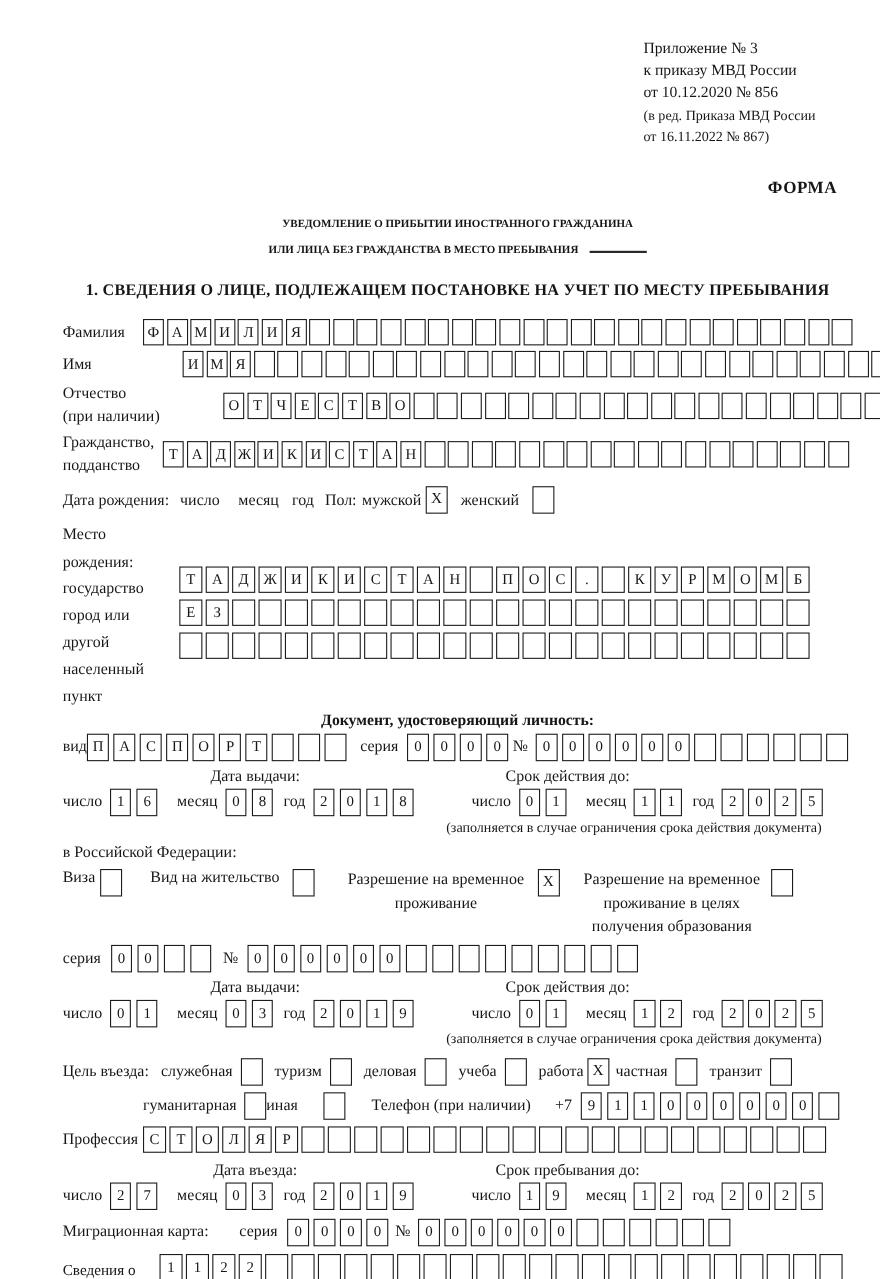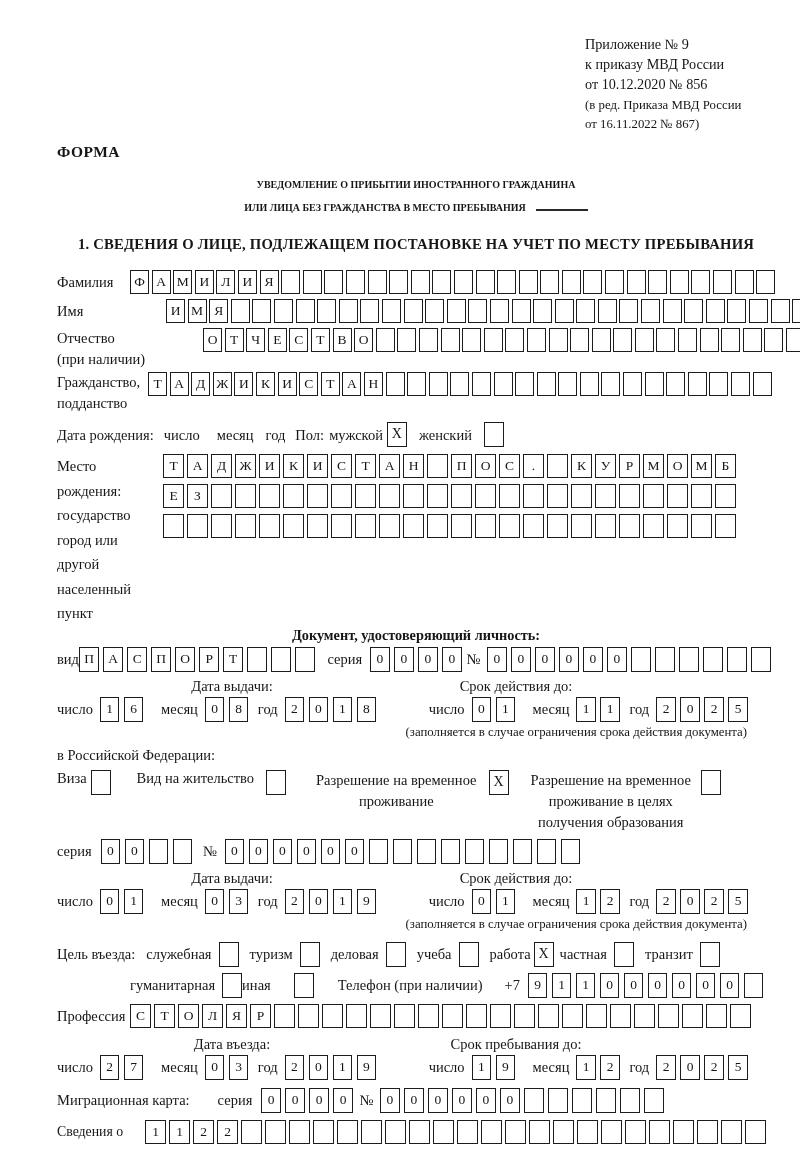--- a/index.html
+++ b/index.html
@@ -2,28 +2,28 @@
 <html><head>
 <meta charset="utf-8">
 <style>
   html,body{margin:0;padding:0;background:#ffffff;}
   body{width:800px;height:1163px;overflow:hidden;font-family:"Liberation Serif",serif;color:#161616;}
   .page{box-sizing:border-box;width:800px;height:1163px;padding:34px 25px 0 57px;}
 
   
   .hdr-ref{width:190px;margin-left:auto;font-size:14.2px;line-height:20px;}
   .hdr-ref .sub{font-size:12.8px;line-height:19px;margin-top:2px;}
-  .forma{margin-top:9px;text-align:left;padding-right:14px;font-weight:bold;font-size:15.5px;letter-spacing:.5px;}
+  .forma{margin-top:28px;text-align:right;padding-right:14px;font-weight:bold;font-size:15.5px;letter-spacing:.5px;}
 
   .title{margin-top:12px;text-align:center;font-weight:bold;font-size:10px;line-height:23px;}
   .blank-underline{display:inline-block;width:52px;border-bottom:2.2px solid #2a2a2a;height:13px;margin-left:10px;}
   .sec-heading{margin-top:17px;text-align:center;font-weight:bold;font-size:14.7px;letter-spacing:.2px;}
 
   
-  .row{display:flex;align-items:flex-start;}
+  .row{display:flex;align-items:center;}
   .lbl{font-size:14.5px;line-height:24px;white-space:nowrap;}
   .cg{white-space:nowrap;display:inline-block;line-height:0;}
   .cell{display:inline-block;box-sizing:border-box;width:19px;height:24px;border:1.5px solid #1c1c1c;
         margin-right:2.6px;font-size:13.5px;line-height:21px;text-align:center;vertical-align:top;background:#fff;}
   .cg.wide .cell{width:21px;margin-right:3px;}
   .cg.sp .cell{width:19.5px;height:25px;margin-right:4.5px;}
   .cb{display:inline-block;box-sizing:border-box;width:20px;height:25px;border:1.6px solid #1c1c1c;
       font-size:14px;line-height:22px;text-align:center;vertical-align:top;background:#fff;}
 
   .mt{margin-top:5px;gap:36px;}
@@ -61,21 +61,21 @@
   .indent73{padding-left:73px;}
   .rep-cells .cg{display:block;margin-bottom:6px;}
   .bp-cells .cg{display:block;margin-bottom:6px;}
 </style>
 </head>
 <body>
 
 <div class="page">
 
   <div class="hdr-ref">
-    <div>Приложение № 9</div>
+    <div>Приложение № 3</div>
     <div>к приказу МВД России</div>
     <div>от 10.12.2020 № 856</div>
     <div class="sub">
       <div>(в ред. Приказа МВД России</div>
       <div>от 16.11.2022 № 867)</div>
     </div>
   </div>
   <div class="forma">ФОРМА</div>
 
   <div class="title">

